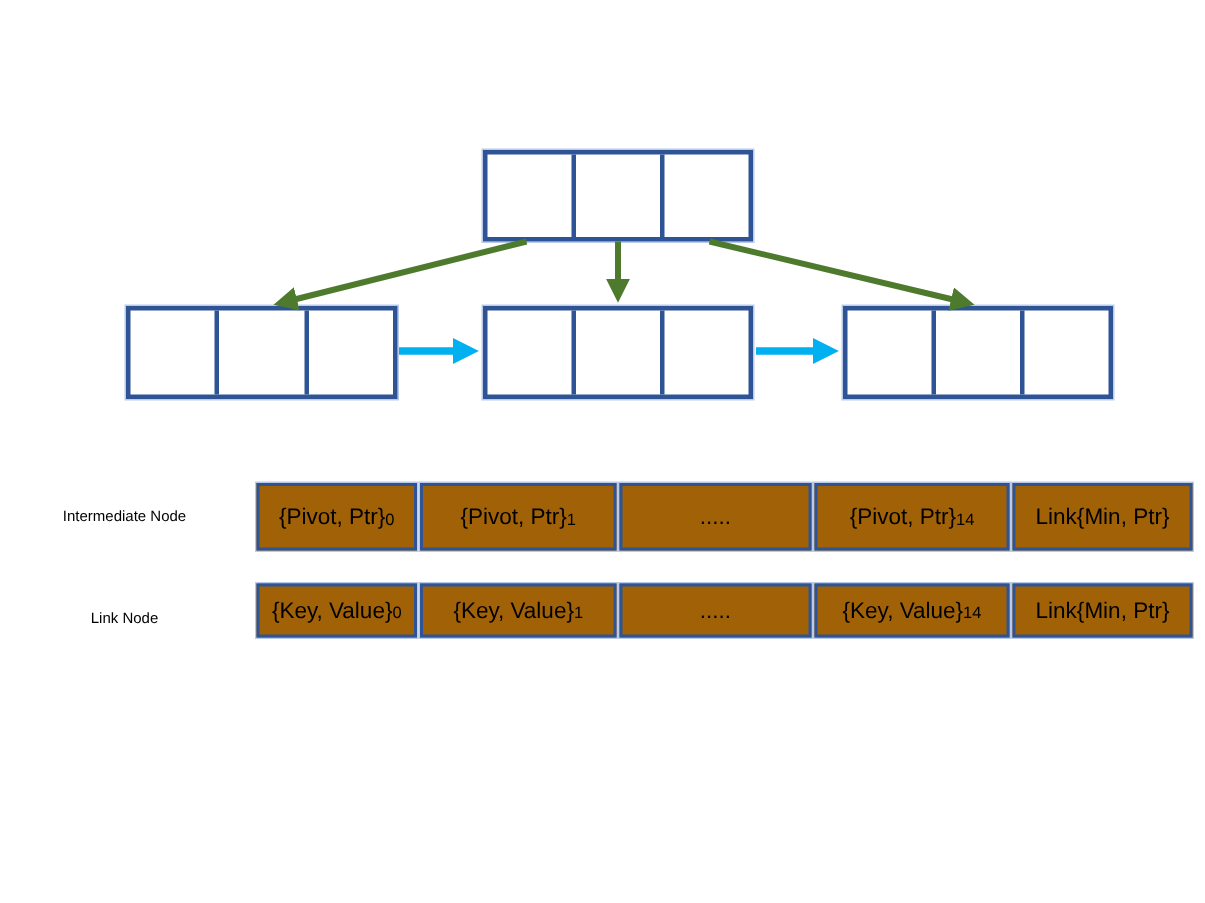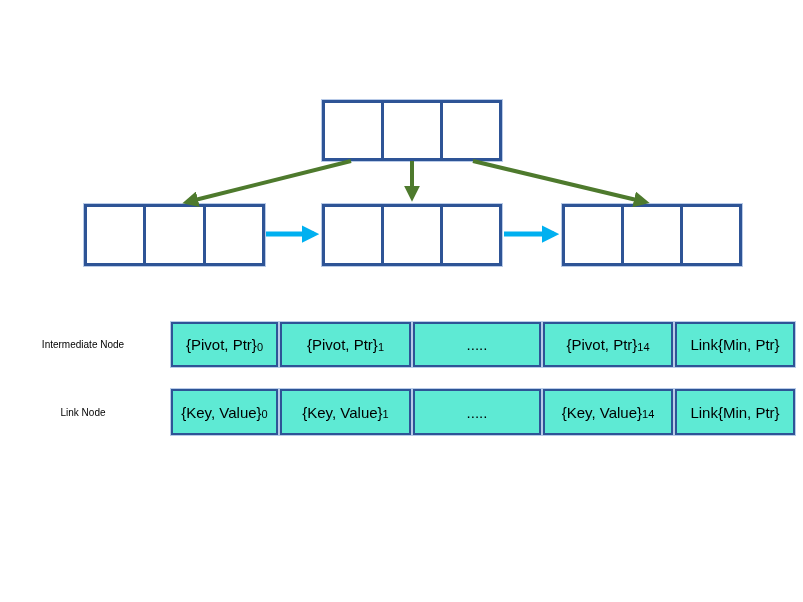--- a/index.html
+++ b/index.html
@@ -58,21 +58,21 @@
   }
   .trow {
     position: absolute;
     display: flex;
     gap: 2px;
   }
   .tcell {
     box-sizing: border-box;
     border: 2.5px solid var(--box-border);
     box-shadow: 0 0 0 1px var(--box-halo);
-    background: #5eead4;
+    background: #a16207;
     display: flex;
     align-items: center;
     justify-content: center;
     font-size: 15px;
     color: var(--text-color);
     white-space: nowrap;
   }
   .tcell sub {
     font-size: 11px;
     line-height: 0;
@@ -141,21 +141,21 @@
       <span>{Pivot, Ptr}</span>
         <sub>14</sub>
     </div>
     <div class="tcell" style="width:120px;">
       <span>Link{Min, Ptr}</span>
         <sub></sub>
     </div>
   </div>
 
   <div class="row-label" style="top:389px; height:46px;">Link Node</div>
-  <div class="trow" style="left:171px; top:389px; height:46px;">
+  <div class="trow" style="left:171px; top:389px; height:36px;">
     <div class="tcell" style="width:107px;">
       <span>{Key, Value}</span>
         <sub>0</sub>
     </div>
     <div class="tcell" style="width:131px;">
       <span>{Key, Value}</span>
         <sub>1</sub>
     </div>
     <div class="tcell" style="width:128px;">
       <span>.....</span>

